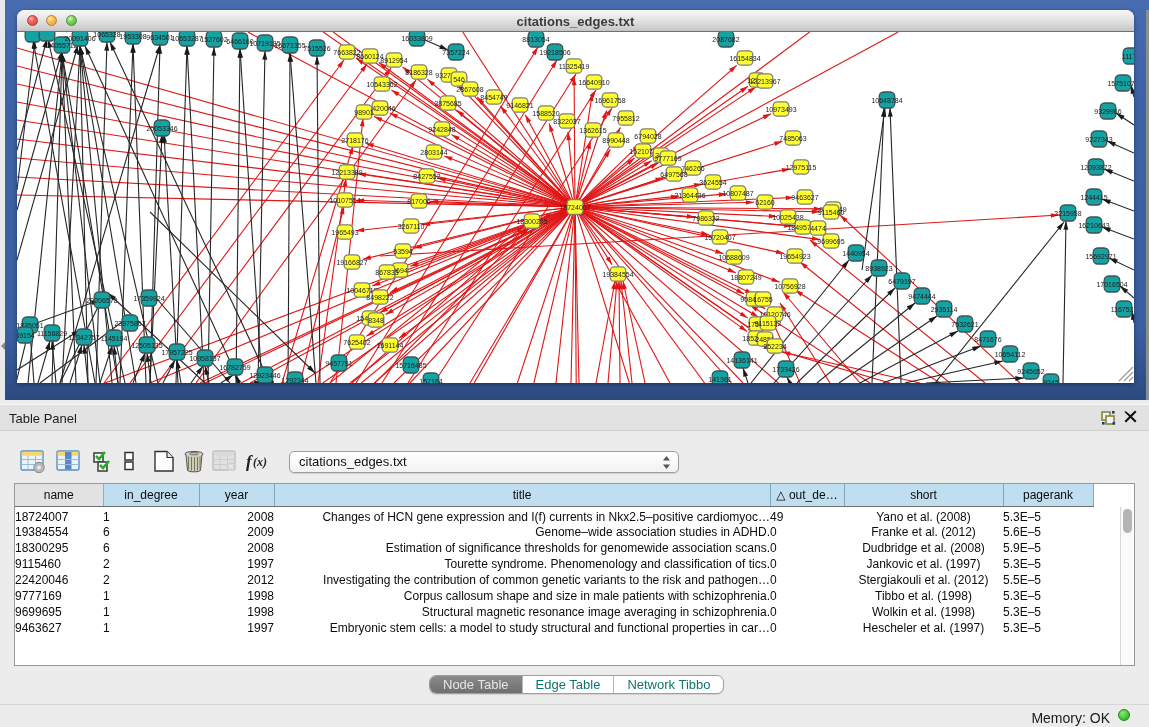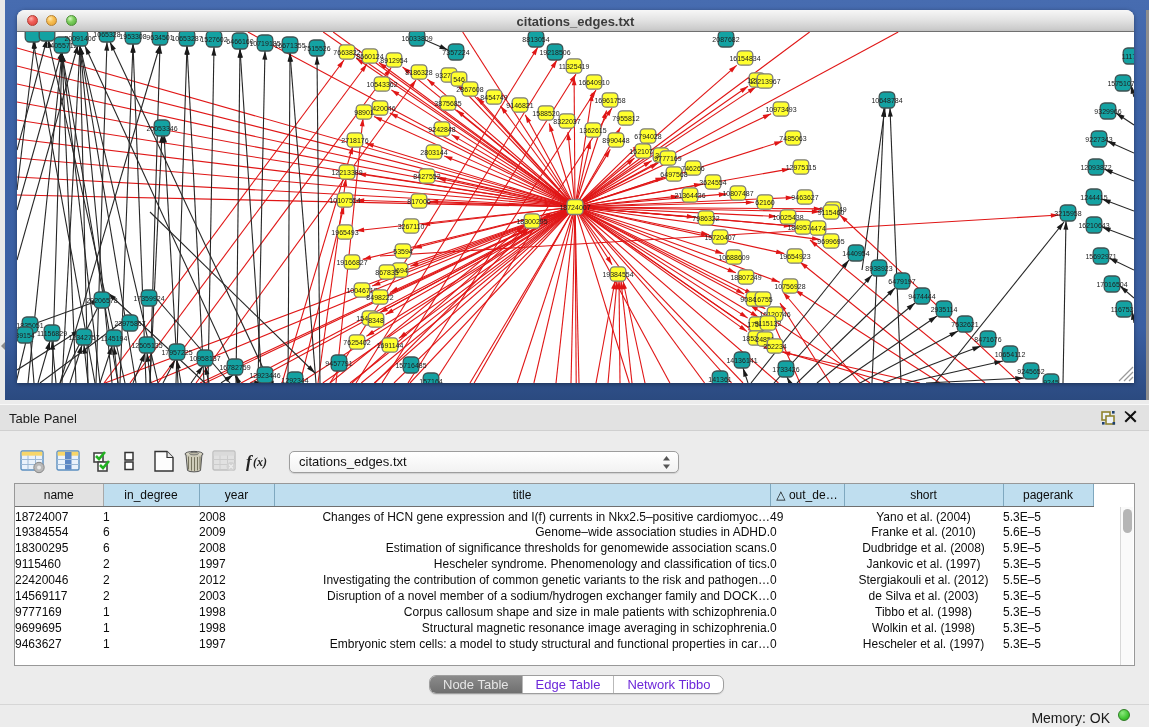--- a/index.html
+++ b/index.html
@@ -25,29 +25,29 @@
   background:linear-gradient(180deg,#ffffff,#f2f2f2); font-size:13px; color:#111; line-height:20px; padding-left:9px;
   box-shadow:0 1px 1px rgba(0,0,0,0.12); }
 .tablewrap { position:absolute; left:14px; top:83px; width:1121px; height:183px; border:1px solid #989898; background:#fff; overflow:hidden; }
 table.grid { border-collapse:collapse; table-layout:fixed; width:1078px; font-size:12px; color:#0c0c0c; }
 table.grid th { height:22px; font-weight:normal; font-size:12px; background:#bfdeef; border-right:1px solid #7fa8bf; border-bottom:1px solid #6f6f6f; text-align:center; padding:0; overflow:hidden; white-space:nowrap; }
 table.grid th.sel { background:#e2e2e2; border-right:1px solid #a8a8a8; }
 table.grid tr.first td { padding-top:3px; }
 table.grid td { height:16px; padding:0 0 0 0; overflow:hidden; white-space:nowrap; }
 td.c1 { padding-left:10px; }
 td.c2 { padding-left:6px; }
-td.c3 { padding-left:6px; }
+td.c3 { padding-left:6px;text-align:right; }
 td.c4 { padding-left:8px;text-align:right; }
 td.c5 { padding-left:5px; }
 td.c6 { text-align:center; }
 td.c7 { padding-left:5px; }
 .vsb { position:absolute; right:1px; top:23px; width:13px; height:158px; background:#fafafa; border-left:1px solid #d8d8d8; }
 .vsb .thumb { position:absolute; left:1.5px; top:2px; width:9px; height:24px; border-radius:5px; background:#b5b5b5; }
 .tabs { position:absolute; left:429px; top:275px; height:19px; display:flex; border:1px solid #9e9e9e; border-radius:7px; overflow:hidden; background:#fff; box-shadow:0 1px 1px rgba(0,0,0,0.1);justify-content:center;}
-.tabs div { font-size:13px; line-height:17px; padding:0 13px; color:#6d28d9; border-right:1px solid #b9b9b9; }
+.tabs div { font-size:13px; line-height:17px; padding:0 13px; color:#0f766e; border-right:1px solid #b9b9b9; }
 .tabs div:last-child { border-right:none; }
 .tabs div.sel { background:linear-gradient(180deg,#8b8b8b,#6f6f6f); color:#e6e6e6; }
 .memline { position:absolute; left:0; top:304px; width:1149px; height:1px; background:#d6d6d6; }
 .mem { position:absolute; right:33px; top:310px; font-size:14px; color:#1a1a1a; }
 .memdot { position:absolute; right:13px; top:309px; width:12px; height:12px; border-radius:50%; background:radial-gradient(circle at 35% 30%,#8ce87e,#3fc531 60%,#2e9e23); border:1px solid #2c7d22; }
 </style></head>
 <body>
 <div class="leftstrip"></div>
 <svg style="position:absolute;left:0;top:340px" width="6" height="12" viewBox="0 0 6 12">
     <path d="M6 1 L1 6 L6 11 Z" fill="#8a8a8a"></path>
@@ -884,67 +884,58 @@
             <th>△ out_de…</th>
             <th>short</th>
             <th>pagerank</th>
           </tr>
       <tr class="first">
             <td class="c1">18724007</td>
             <td class="c2">1</td>
             <td class="c3">2008</td>
             <td class="c4">Changes of HCN gene expression and I(f) currents in Nkx2.5–positive cardiomyoc…</td>
             <td class="c5">49</td>
-            <td class="c6">Yano et al. (2004)</td>
+            <td class="c6">Yano et al. (2008)</td>
             <td class="c7">5.3E–5</td>
           </tr>
 <tr>
             <td class="c1">19384554</td>
             <td class="c2">6</td>
             <td class="c3">2009</td>
             <td class="c4">Genome–wide association studies in ADHD.</td>
             <td class="c5">0</td>
-            <td class="c6">Franke et al. (2010)</td>
+            <td class="c6">Franke et al. (2012)</td>
             <td class="c7">5.6E–5</td>
           </tr>
 <tr>
             <td class="c1">18300295</td>
             <td class="c2">6</td>
             <td class="c3">2008</td>
             <td class="c4">Estimation of significance thresholds for genomewide association scans.</td>
             <td class="c5">0</td>
             <td class="c6">Dudbridge et al. (2008)</td>
             <td class="c7">5.9E–5</td>
           </tr>
 <tr>
             <td class="c1">9115460</td>
             <td class="c2">2</td>
             <td class="c3">1997</td>
-            <td class="c4">Hescheler syndrome. Phenomenology and classification of tics.</td>
+            <td class="c4">Tourette syndrome. Phenomenology and classification of tics.</td>
             <td class="c5">0</td>
             <td class="c6">Jankovic et al. (1997)</td>
             <td class="c7">5.3E–5</td>
           </tr>
 <tr>
             <td class="c1">22420046</td>
             <td class="c2">2</td>
             <td class="c3">2012</td>
             <td class="c4">Investigating the contribution of common genetic variants to the risk and pathogen…</td>
             <td class="c5">0</td>
             <td class="c6">Stergiakouli et al. (2012)</td>
             <td class="c7">5.5E–5</td>
-          </tr>
-<tr>
-            <td class="c1">14569117</td>
-            <td class="c2">2</td>
-            <td class="c3">2003</td>
-            <td class="c4">Disruption of a novel member of a sodium/hydrogen exchanger family and DOCK…</td>
-            <td class="c5">0</td>
-            <td class="c6">de Silva et al. (2003)</td>
-            <td class="c7">5.3E–5</td>
           </tr>
 <tr>
             <td class="c1">9777169</td>
             <td class="c2">1</td>
             <td class="c3">1998</td>
             <td class="c4">Corpus callosum shape and size in male patients with schizophrenia.</td>
             <td class="c5">0</td>
             <td class="c6">Tibbo et al. (1998)</td>
             <td class="c7">5.3E–5</td>
           </tr>

